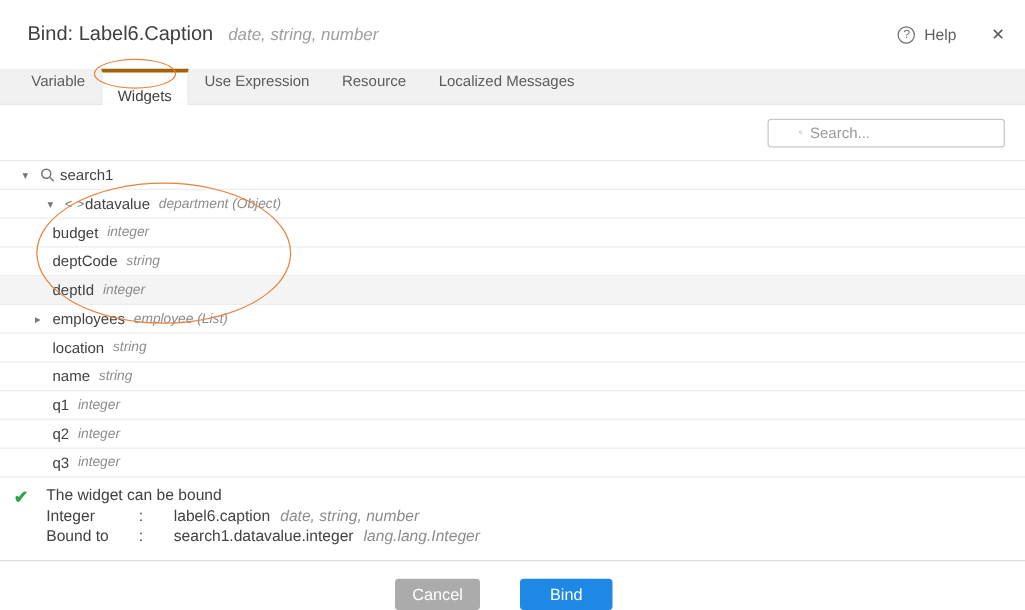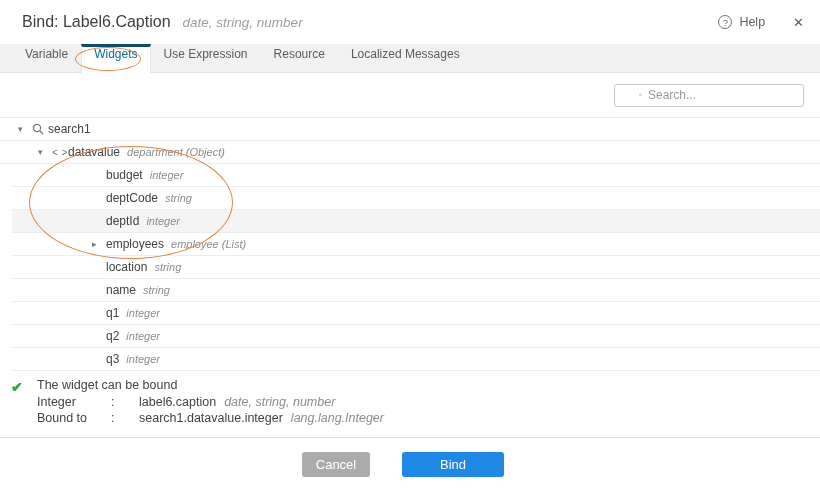--- a/index.html
+++ b/index.html
@@ -1,52 +1,52 @@
 <!DOCTYPE html>
 <html><head>
 <meta charset="utf-8">
 <style>
   * { margin:0; padding:0; box-sizing:border-box; }
   body { font-family:"Liberation Sans", sans-serif; background:#fff; }
   .page { position:relative; width:820px; height:488px; background:#fff; overflow:hidden; }
 
   
-  .dlg-header { display:flex; align-items:center; height:44px; padding:0 16px 0 22px; background:#fff; }
+  .dlg-header { display:flex; align-items:center; height:55px; padding:0 16px 0 22px; background:#fff; }
   .dlg-title { font-size:16px; color:#3e3e3e; }
   .dlg-subtitle { font-style:italic; font-size:13.5px; color:#9e9e9e; margin-left:12px; }
   .spacer { flex:1; }
   .help-wrap { display:flex; align-items:center; gap:7px; color:#5f5f5f; font-size:12.5px; cursor:pointer; }
   .help-icon { width:14px; height:14px; border:1px solid #6f6f6f; border-radius:50%; font-size:9.5px;
                display:flex; align-items:center; justify-content:center; color:#6f6f6f; }
   .close-icon { margin-left:28px; color:#5a5a5a; font-size:13px; cursor:pointer; }
 
   
   .tab-bar { position:relative; display:flex; align-items:stretch; height:29px; background:#f1f1f1;
              padding-left:12px; border-bottom:1px solid #e5e5e5; }
   .tab { padding:0 13px; font-size:12px; color:#5c5c5c; display:flex; align-items:flex-start;
          border-top:3px solid transparent; cursor:pointer; position:relative; }
-  .tab.active { background:#fff; color:#0369a1; border-top:3px solid #0c4a6e;
-                border-left:1px solid #e7e7e7; border-right:1px solid #e7e7e7; padding:0 12px; }
+  .tab.active { background:#fff; color:#404040; border-top:3px solid #a16207;
+                border-left:1px solid #e7e7e7; border-right:1px solid #e7e7e7; padding:12px 12px; }
   .tab.active::after { content:""; position:absolute; left:0; right:0; bottom:-1px; height:1px; background:#fff; }
 
   
   .toolbar { height:45px; border-bottom:1px solid #e9e9e9; display:flex; align-items:center;
              justify-content:flex-end; padding-right:16px; background:#fff; }
   .search-box { display:flex; align-items:center; width:190px; height:23px; border:1px solid #c8c8c8;
                 border-radius:3px; padding-left:24px; background:#fff; }
   .search-box input { border:none; outline:none; flex:1; font-size:12px; padding-left:6px;
                       font-family:inherit; color:#424242; background:transparent; }
   .search-box input::placeholder { color:#9a9a9a; }
 
   
   .tree { position:relative; }
   .tree-row { height:23px; border-bottom:1px solid #ededed; display:flex; align-items:center;
               font-size:12px; color:#424242; cursor:pointer; }
   .tree-row.selected { background:#f4f4f4; }
-  .lvl0 { padding-left:18px; } .lvl1 { padding-left:38px; } .lvl2 { padding-left:80px;margin-left:12px; }
+  .lvl0 { padding-left:18px; } .lvl1 { padding-left:38px; } .lvl2 { padding-left:28px; }
   .expander { width:14px; font-size:9px; color:#757575; flex:none; }
   .row-icon { width:16px; color:#757575; flex:none; display:flex; align-items:center; }
   .row-icon.code { font-size:10px; color:#6f6f6f; letter-spacing:0.5px; display:inline; }
   .row-label { white-space:nowrap; }
   .row-type { font-style:italic; font-size:11px; color:#8c8c8c; margin-left:7px; white-space:nowrap; }
 
   
   .status { display:flex; border-bottom:1px solid #dcdcdc; padding:6px 0 10px; }
   .check-col { width:37px; padding-left:11px; flex:none; padding-top:1px; }
   .check-glyph { color:#28a745; font-size:14px; font-weight:bold; }
@@ -54,21 +54,21 @@
   .bind-line { display:flex; }
   .bl-label { width:74px; }
   .bl-colon { width:28px; }
   .bl-type { font-style:italic; color:#8c8c8c; margin-left:8px; }
 
   
   .footer { display:flex; justify-content:center; align-items:flex-start; padding:14px 14px 0 0; gap:32px; }
   .btn { height:25px; border:none; border-radius:3px; color:#fff; font-size:13px;
          font-family:inherit; cursor:pointer; }
   .btn.cancel { background:#ababab; width:68px; }
-  .btn.bind { background:#1e88e5; width:102px; }
+  .btn.bind { background:#1e88e5; width:74px; }
 
   
   .oval { position:absolute; border:1.6px solid #e8823c; border-radius:50%; pointer-events:none; }
   .oval-tab { left:75px; top:47px; width:66px; height:24px; }
   .oval-tree { left:29px; top:146px; width:204px; height:113px; }
 </style>
 </head>
 <body>
 
 <div class="page">

